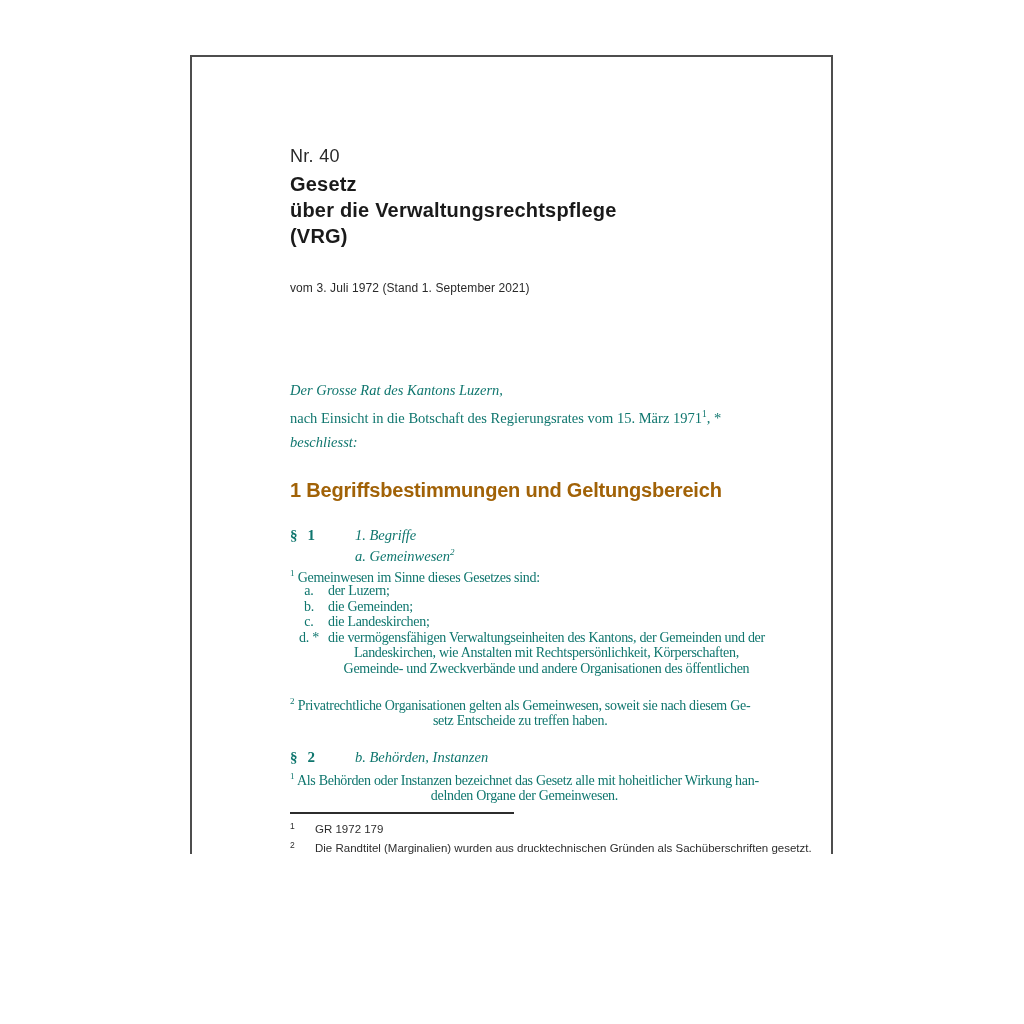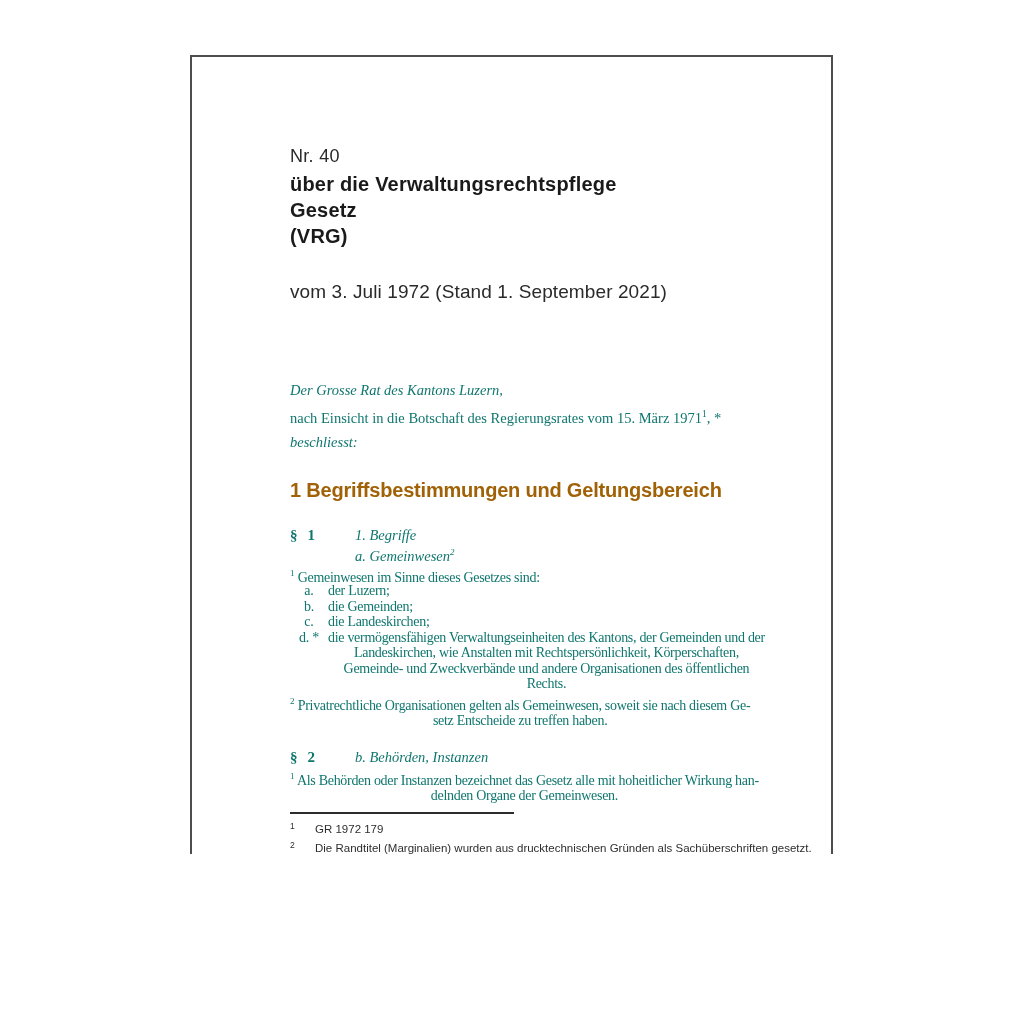--- a/index.html
+++ b/index.html
@@ -32,21 +32,21 @@
     letter-spacing: 0.3px;
   }
   .doc-title {
     left: 98px; top: 114px;
     font-size: 20px; font-weight: bold; color: #1a1a1a;
     line-height: 26px; letter-spacing: 0.2px;
     white-space: nowrap;
   }
   .doc-date {
     left: 98px; top: 224px;
-    font-size: 19px; color: #2a2a2a;
+    font-size: 12px; color: #2a2a2a;
     letter-spacing: 0.1px; white-space: nowrap; text-align: center;
   }
 
   
   .serif { font-family: "Liberation Serif", serif; color: #0f766e; }
   .it { font-style: italic; }
 
   .preamble {
     left: 98px; top: 321px;
     font-size: 14.5px; line-height: 24px;
@@ -111,22 +111,22 @@
 </style>
 </head>
 <body>
 
 <div class="canvas">
   <div class="page">
 
     <div class="abs doc-number">Nr. 40</div>
 
     <div class="abs doc-title">
+      <div>Gesetz</div>
       <div>über die Verwaltungsrechtspflege</div>
-      <div>Gesetz</div>
       <div>(VRG)</div>
     </div>
 
     <div class="abs doc-date">vom 3. Juli 1972 (Stand 1. September 2021)</div>
 
     <div class="abs serif preamble">
       <div class="it">Der Grosse Rat des Kantons Luzern,</div>
       <div><span>nach Einsicht in die Botschaft des Regierungsrates vom 15. März 1971</span><sup>1</sup><span>, *</span></div>
       <div class="it">beschliesst:</div>
     </div>
@@ -150,21 +150,20 @@
       <span class="list-marker">b.</span><span class="list-lines"><div>die Gemeinden;</div></span>
     </div>
     <div class="list-row serif body-par" style="top:557px;">
       <span class="list-marker">c.</span><span class="list-lines"><div>die Landeskirchen;</div></span>
     </div>
     <div class="list-row serif body-par" style="top:572.5px;">
       <span class="list-marker">d. *</span><span class="list-lines">
         <div>die vermögensfähigen Verwaltungseinheiten des Kantons, der Gemeinden und der</div>
         <div>Landeskirchen, wie Anstalten mit Rechtspersönlichkeit, Körperschaften,</div>
         <div>Gemeinde- und Zweckverbände und andere Organisationen des öffentlichen</div>
-        <div>Rechts.</div>
       </span>
     </div>
 
     <div class="abs serif body-par par-left" style="top:637px;">
       <div><sup>2</sup> <span>Privatrechtliche Organisationen gelten als Gemeinwesen, soweit sie nach diesem Ge-</span></div>
       <div>setz Entscheide zu treffen haben.</div>
     </div>
 
     <div class="abs serif article-head" style="top:692px;">
       <span class="art-sym">§</span><span class="art-num">2</span>

